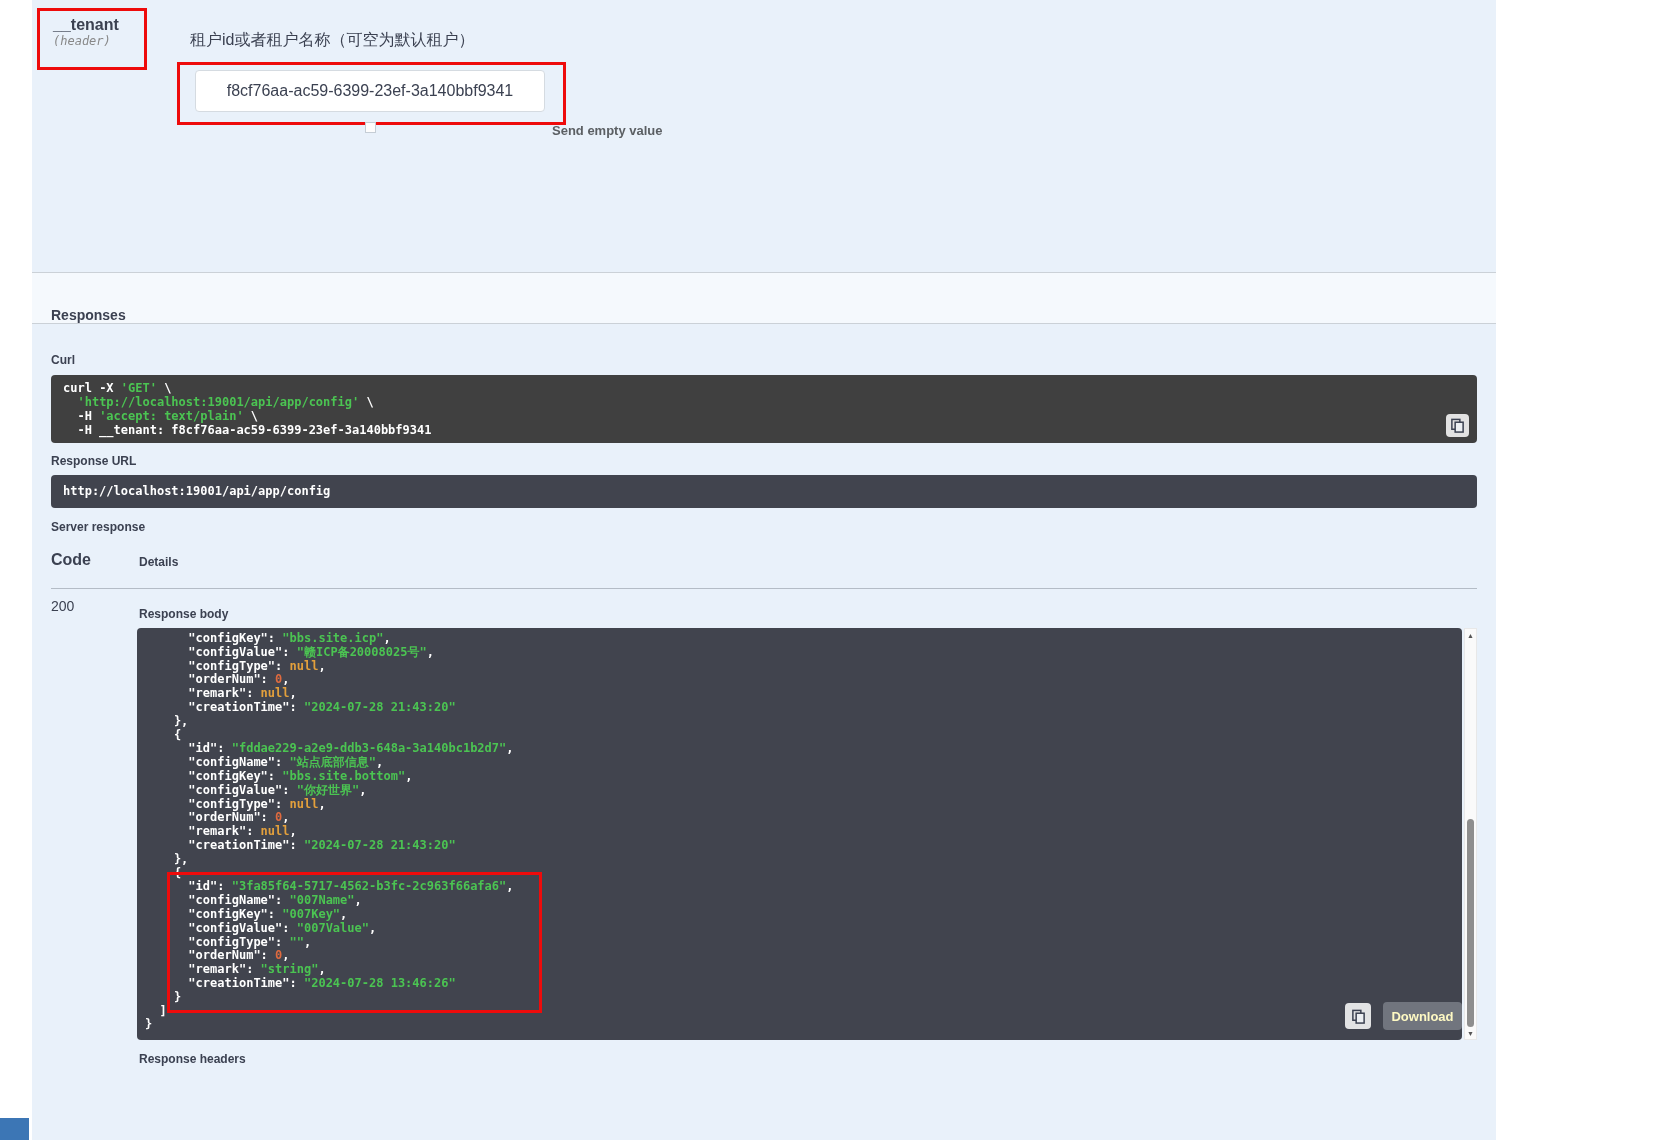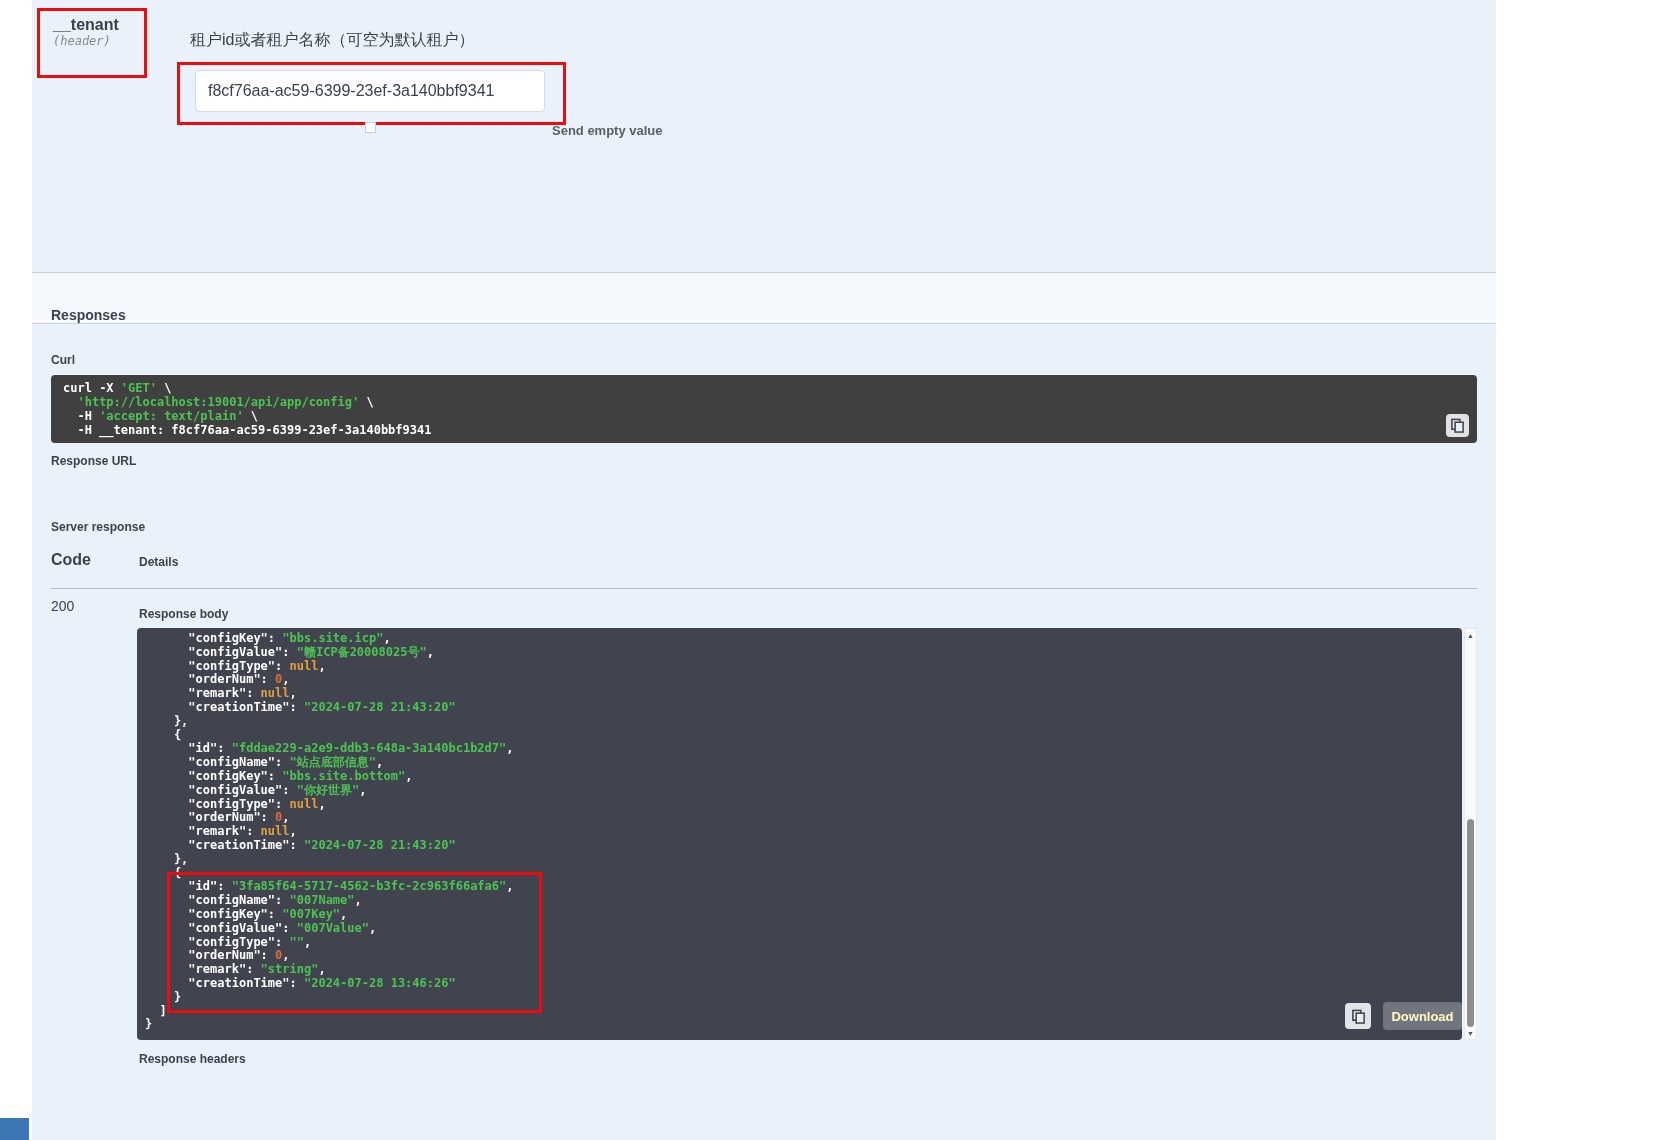--- a/index.html
+++ b/index.html
@@ -9,30 +9,31 @@
     background:#ffffff;
     position:relative;
     overflow:hidden;
     color:#3b4151;
   }
   .panel{
     position:absolute;left:32px;top:0;width:1464px;height:1140px;
     background:#e9f1fa;
   }
   .annotation-box{position:absolute;border:3px solid #ee0b0b;pointer-events:none}
-  .annotation-param{left:5px;top:8px;width:110px;height:70px;padding:5px 0 0 13px;pointer-events:auto}
+  .annotation-param{left:5px;top:8px;width:110px;height:62px;padding:5px 0 0 13px;pointer-events:auto}
   .param-name{font-size:16px;font-weight:bold;color:#3b4151}
   .param-in{font-family:"DejaVu Sans Mono",monospace;font-style:italic;font-size:12px;color:#888}
   .param-desc{position:absolute;left:158px;top:30px;font-size:16px;color:#3b4151}
   .annotation-input{left:145px;top:62px;width:389px;height:63px}
   .tenant-input{
     position:absolute;left:163px;top:70px;width:350px;height:42px;
     border:1px solid #d5dbe1;border-radius:4px;background:#fff;
     padding:0 12px;font-size:16px;color:#3b4151;
     font-family:"Liberation Sans","DejaVu Sans",sans-serif;
+    text-align:center;
   }
   .send-empty-checkbox{
     appearance:none;-webkit-appearance:none;
     position:absolute;left:333px;top:122px;width:11px;height:11px;
     border:1px solid #c5cdd5;background:#fdfdfd;cursor:pointer;
   }
   .send-empty-label{position:absolute;left:520px;top:123px;font-size:13px;font-weight:bold;color:#5b5f63}
 
   .execute-row{position:absolute;left:30px;top:209px;width:1405px;height:31px;display:flex}
   .execute-button{
@@ -153,20 +154,21 @@
       <div id="curl-code" class="code-lines"><div class="code-line"><span class="tok-b">curl</span><span class="tok-p"> -X </span><span class="tok-s">'GET'</span><span class="tok-p"> \</span></div><div class="code-line"><span class="tok-p">  </span><span class="tok-s">'http://localhost:19001/api/app/config'</span><span class="tok-p"> \</span></div><div class="code-line"><span class="tok-p">  -H </span><span class="tok-s">'accept: text/plain'</span><span class="tok-p"> \</span></div><div class="code-line"><span class="tok-p">  -H __tenant: f8cf76aa-ac59-6399-23ef-3a140bbf9341</span></div></div>
       <button class="copy-btn">
         <svg width="15" height="15" viewBox="0 0 16 16">
           <rect x="2" y="1.5" width="8.5" height="10.5" fill="none" stroke="#3b4151" stroke-width="1.6"></rect>
           <rect x="5.5" y="4.5" width="8.5" height="10.5" fill="#eceff2" stroke="#3b4151" stroke-width="1.6"></rect>
         </svg>
       </button>
     </div>
 
     <div class="sec-label request-url-label">Response URL</div>
+    <div class="url-block">http://localhost:19001/api/app/config</div>
 
     <div class="sec-label server-response-label">Server response</div>
     <div class="code-header">Code</div>
     <div class="details-header">Details</div>
     <div class="table-divider"></div>
     <div class="status-code">200</div>
     <div class="sec-label response-body-label">Response body</div>
 
     <div class="response-body-block">
       <div id="response-body-code" class="code-lines"><div class="code-line"><span class="tok-p">      </span><span class="tok-k">"configKey"</span><span class="tok-p">: </span><span class="tok-s">"bbs.site.icp"</span><span class="tok-p">,</span></div><div class="code-line"><span class="tok-p">      </span><span class="tok-k">"configValue"</span><span class="tok-p">: </span><span class="tok-s">"赣ICP备20008025号"</span><span class="tok-p">,</span></div><div class="code-line"><span class="tok-p">      </span><span class="tok-k">"configType"</span><span class="tok-p">: </span><span class="tok-u">null</span><span class="tok-p">,</span></div><div class="code-line"><span class="tok-p">      </span><span class="tok-k">"orderNum"</span><span class="tok-p">: </span><span class="tok-n">0</span><span class="tok-p">,</span></div><div class="code-line"><span class="tok-p">      </span><span class="tok-k">"remark"</span><span class="tok-p">: </span><span class="tok-u">null</span><span class="tok-p">,</span></div><div class="code-line"><span class="tok-p">      </span><span class="tok-k">"creationTime"</span><span class="tok-p">: </span><span class="tok-s">"2024-07-28 21:43:20"</span></div><div class="code-line"><span class="tok-p">    },</span></div><div class="code-line"><span class="tok-p">    {</span></div><div class="code-line"><span class="tok-p">      </span><span class="tok-k">"id"</span><span class="tok-p">: </span><span class="tok-s">"fddae229-a2e9-ddb3-648a-3a140bc1b2d7"</span><span class="tok-p">,</span></div><div class="code-line"><span class="tok-p">      </span><span class="tok-k">"configName"</span><span class="tok-p">: </span><span class="tok-s">"站点底部信息"</span><span class="tok-p">,</span></div><div class="code-line"><span class="tok-p">      </span><span class="tok-k">"configKey"</span><span class="tok-p">: </span><span class="tok-s">"bbs.site.bottom"</span><span class="tok-p">,</span></div><div class="code-line"><span class="tok-p">      </span><span class="tok-k">"configValue"</span><span class="tok-p">: </span><span class="tok-s">"你好世界"</span><span class="tok-p">,</span></div><div class="code-line"><span class="tok-p">      </span><span class="tok-k">"configType"</span><span class="tok-p">: </span><span class="tok-u">null</span><span class="tok-p">,</span></div><div class="code-line"><span class="tok-p">      </span><span class="tok-k">"orderNum"</span><span class="tok-p">: </span><span class="tok-n">0</span><span class="tok-p">,</span></div><div class="code-line"><span class="tok-p">      </span><span class="tok-k">"remark"</span><span class="tok-p">: </span><span class="tok-u">null</span><span class="tok-p">,</span></div><div class="code-line"><span class="tok-p">      </span><span class="tok-k">"creationTime"</span><span class="tok-p">: </span><span class="tok-s">"2024-07-28 21:43:20"</span></div><div class="code-line"><span class="tok-p">    },</span></div><div class="code-line"><span class="tok-p">    {</span></div><div class="code-line"><span class="tok-p">      </span><span class="tok-k">"id"</span><span class="tok-p">: </span><span class="tok-s">"3fa85f64-5717-4562-b3fc-2c963f66afa6"</span><span class="tok-p">,</span></div><div class="code-line"><span class="tok-p">      </span><span class="tok-k">"configName"</span><span class="tok-p">: </span><span class="tok-s">"007Name"</span><span class="tok-p">,</span></div><div class="code-line"><span class="tok-p">      </span><span class="tok-k">"configKey"</span><span class="tok-p">: </span><span class="tok-s">"007Key"</span><span class="tok-p">,</span></div><div class="code-line"><span class="tok-p">      </span><span class="tok-k">"configValue"</span><span class="tok-p">: </span><span class="tok-s">"007Value"</span><span class="tok-p">,</span></div><div class="code-line"><span class="tok-p">      </span><span class="tok-k">"configType"</span><span class="tok-p">: </span><span class="tok-s">""</span><span class="tok-p">,</span></div><div class="code-line"><span class="tok-p">      </span><span class="tok-k">"orderNum"</span><span class="tok-p">: </span><span class="tok-n">0</span><span class="tok-p">,</span></div><div class="code-line"><span class="tok-p">      </span><span class="tok-k">"remark"</span><span class="tok-p">: </span><span class="tok-s">"string"</span><span class="tok-p">,</span></div><div class="code-line"><span class="tok-p">      </span><span class="tok-k">"creationTime"</span><span class="tok-p">: </span><span class="tok-s">"2024-07-28 13:46:26"</span></div><div class="code-line"><span class="tok-p">    }</span></div><div class="code-line"><span class="tok-p">  ]</span></div><div class="code-line"><span class="tok-p">}</span></div></div>

